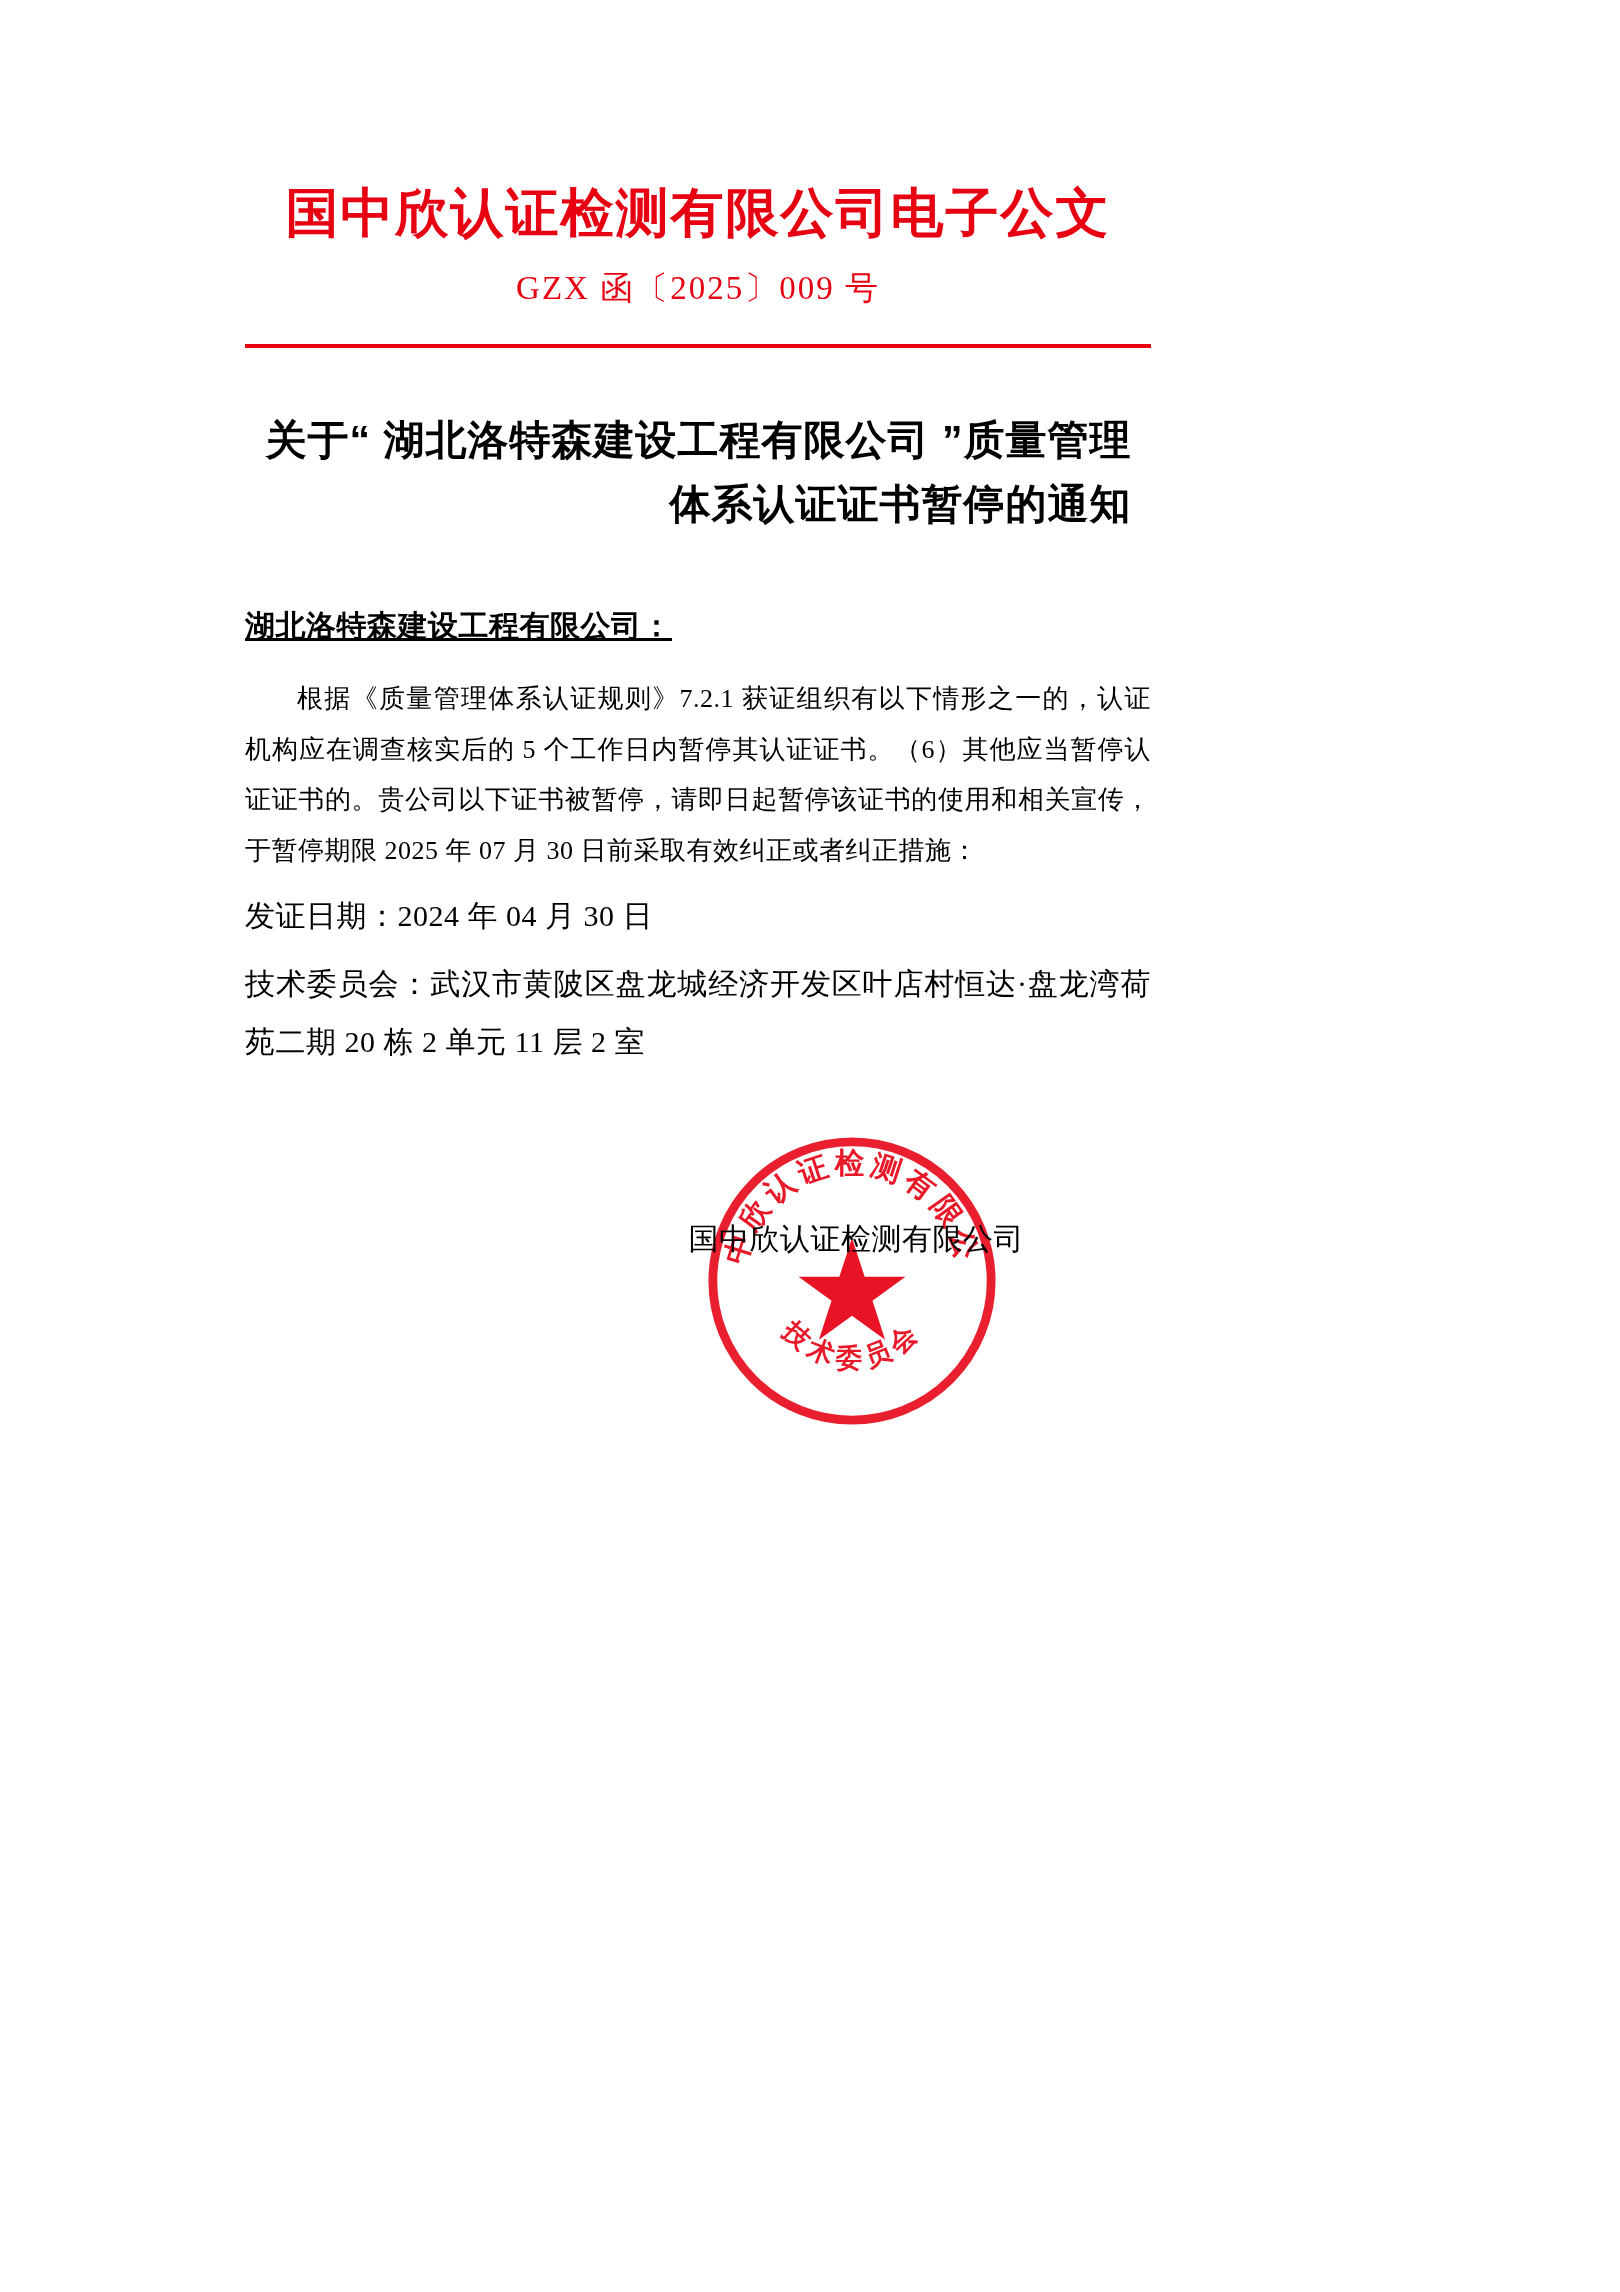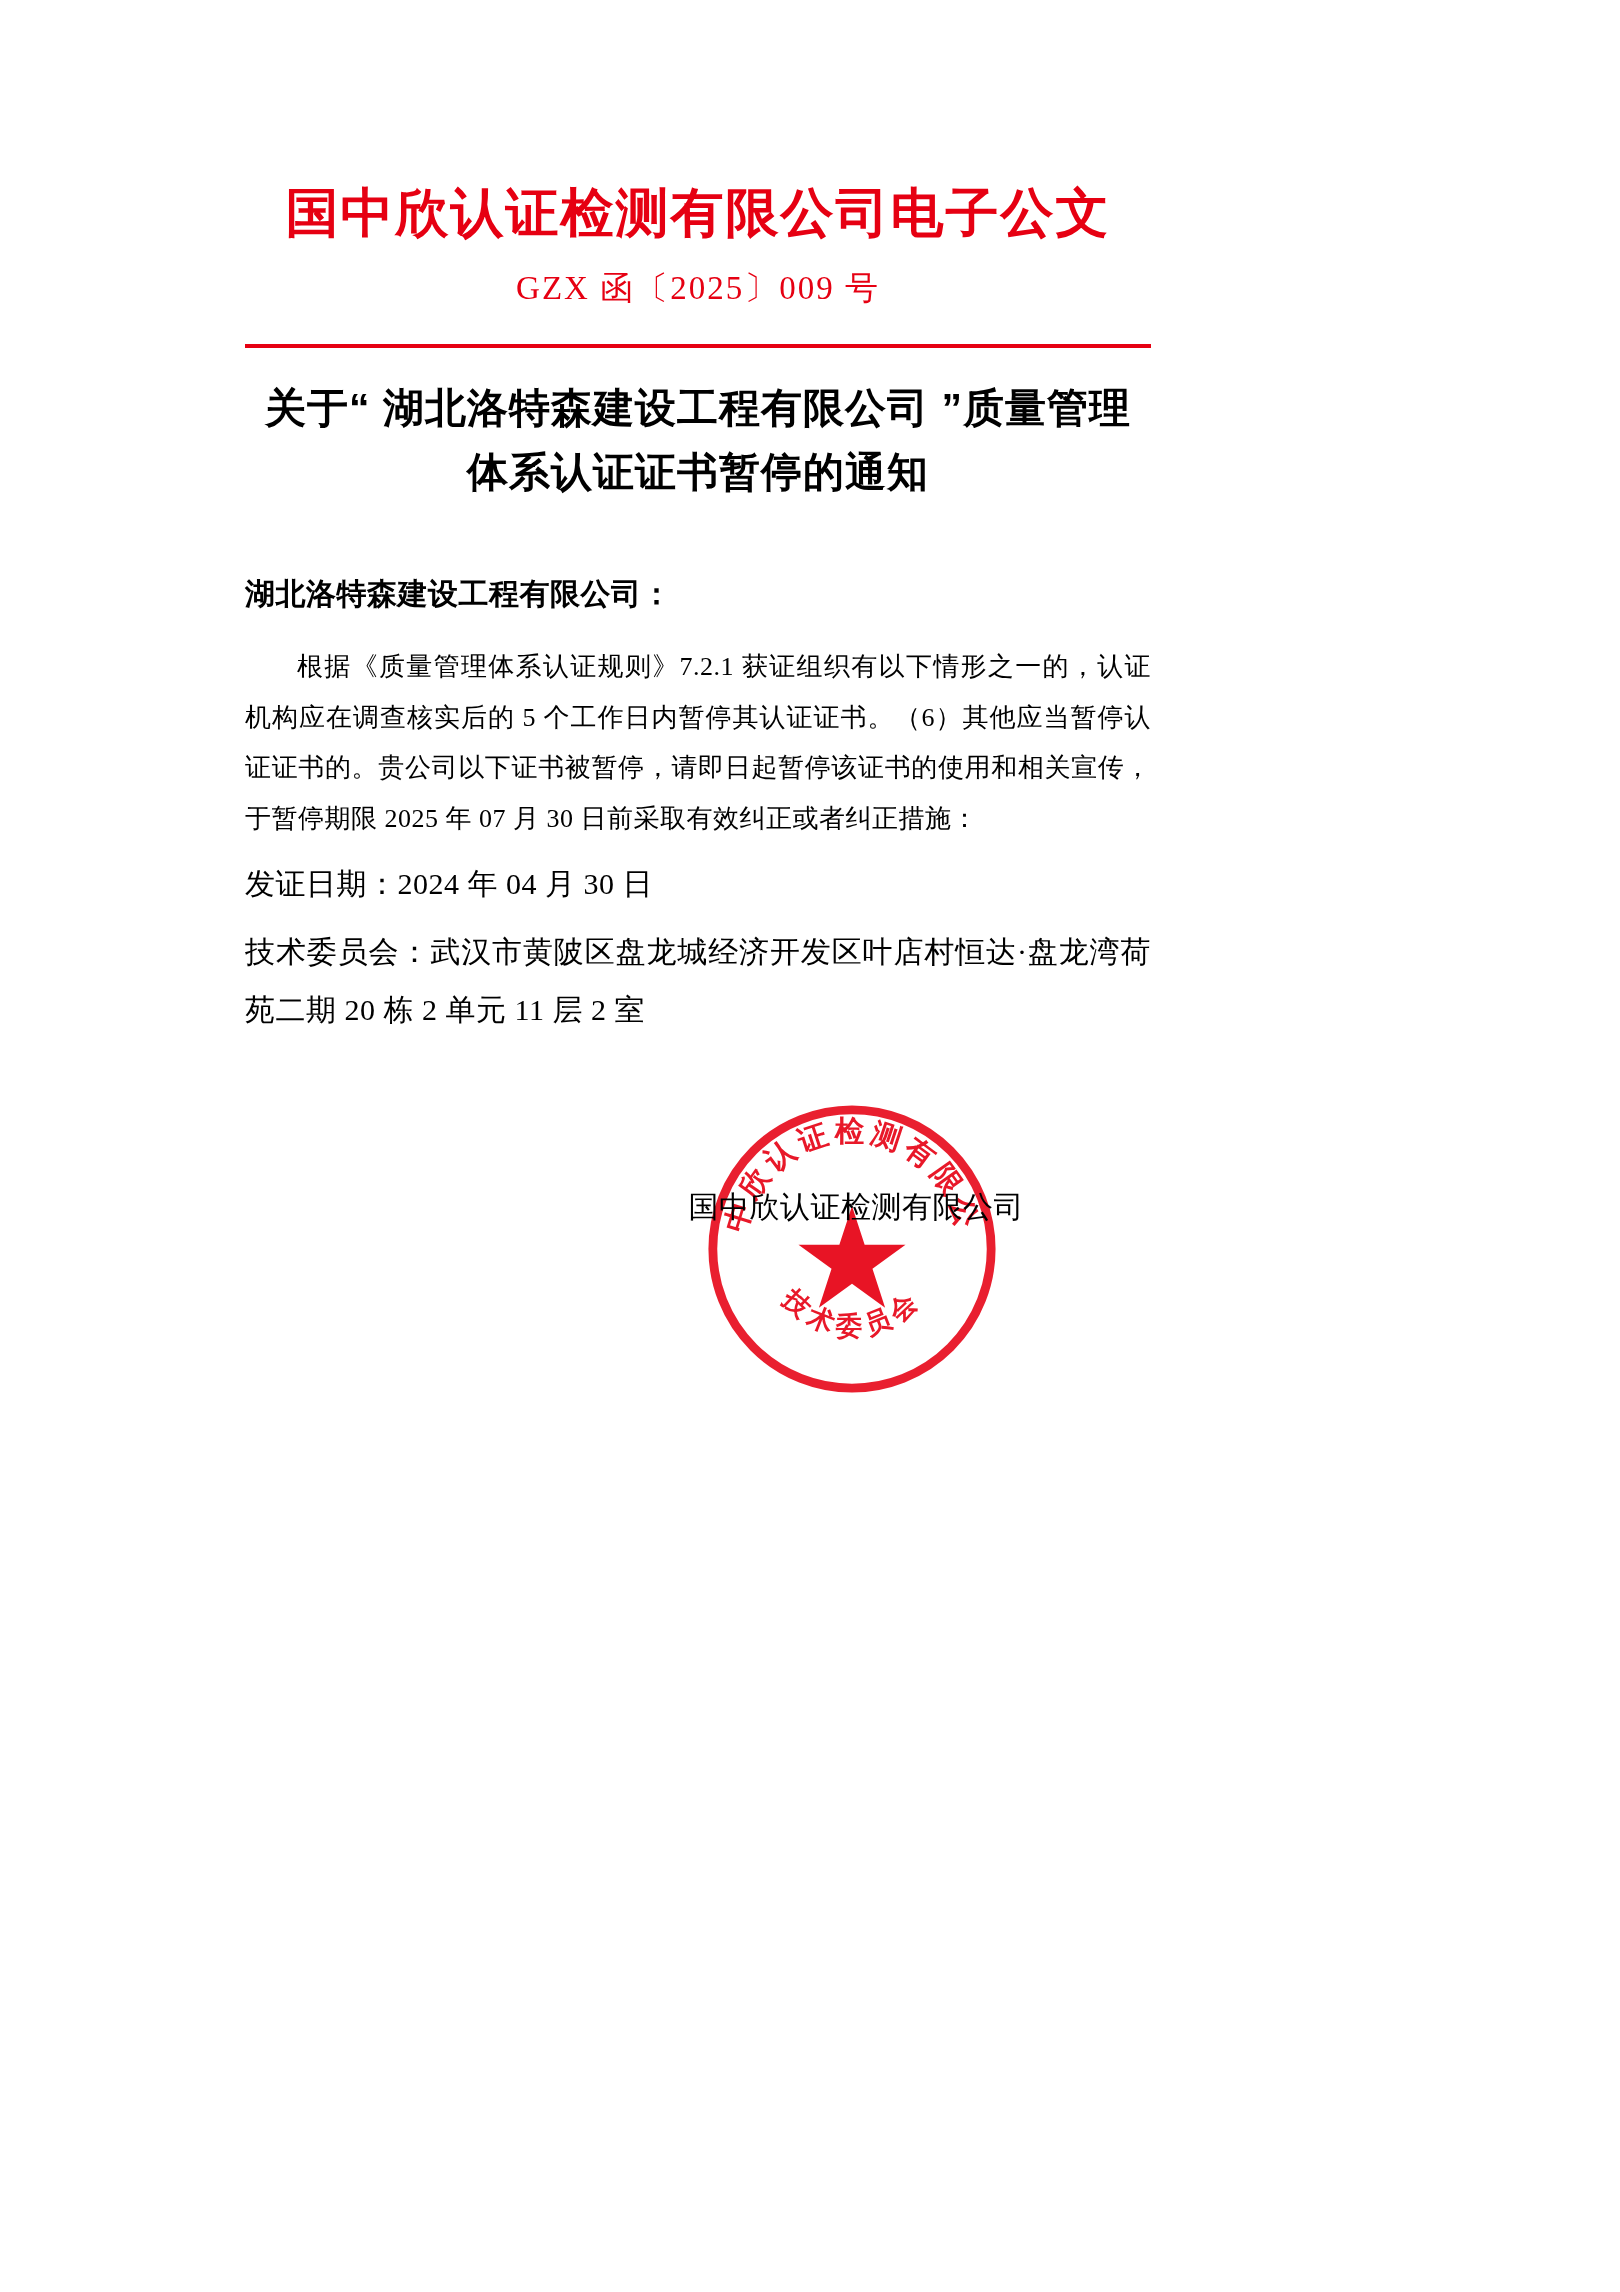--- a/index.html
+++ b/index.html
@@ -46,37 +46,38 @@
   }
   .red-rule {
     margin-top: 33px;
     height: 4.9px;
     background: #e60012;
     width: 100%;
   }
 
   
   .subject {
-    margin-top: 29px;
-    text-align: center;
+    margin-top: 61px;
+    text-align: right;
     font-family: "Liberation Sans", "DejaVu Sans", sans-serif;
     font-weight: bold;
     font-size: 41px;
     line-height: 1.55;
     letter-spacing: 1px;
     padding: 0 19.6px;
   }
 
   
   .addressee {
     margin-top: 69px;
     font-family: "Liberation Sans", "DejaVu Sans", sans-serif;
     font-weight: bold;
     font-size: 30px;
     letter-spacing: 0.5px;
+    text-decoration: underline;
   }
   .para {
     margin-top: 27.4px;
     font-size: 26px;
     line-height: 1.95;
     text-align: justify;
     text-indent: 2em;
     letter-spacing: 0.5px;
   }
   .field-line {

